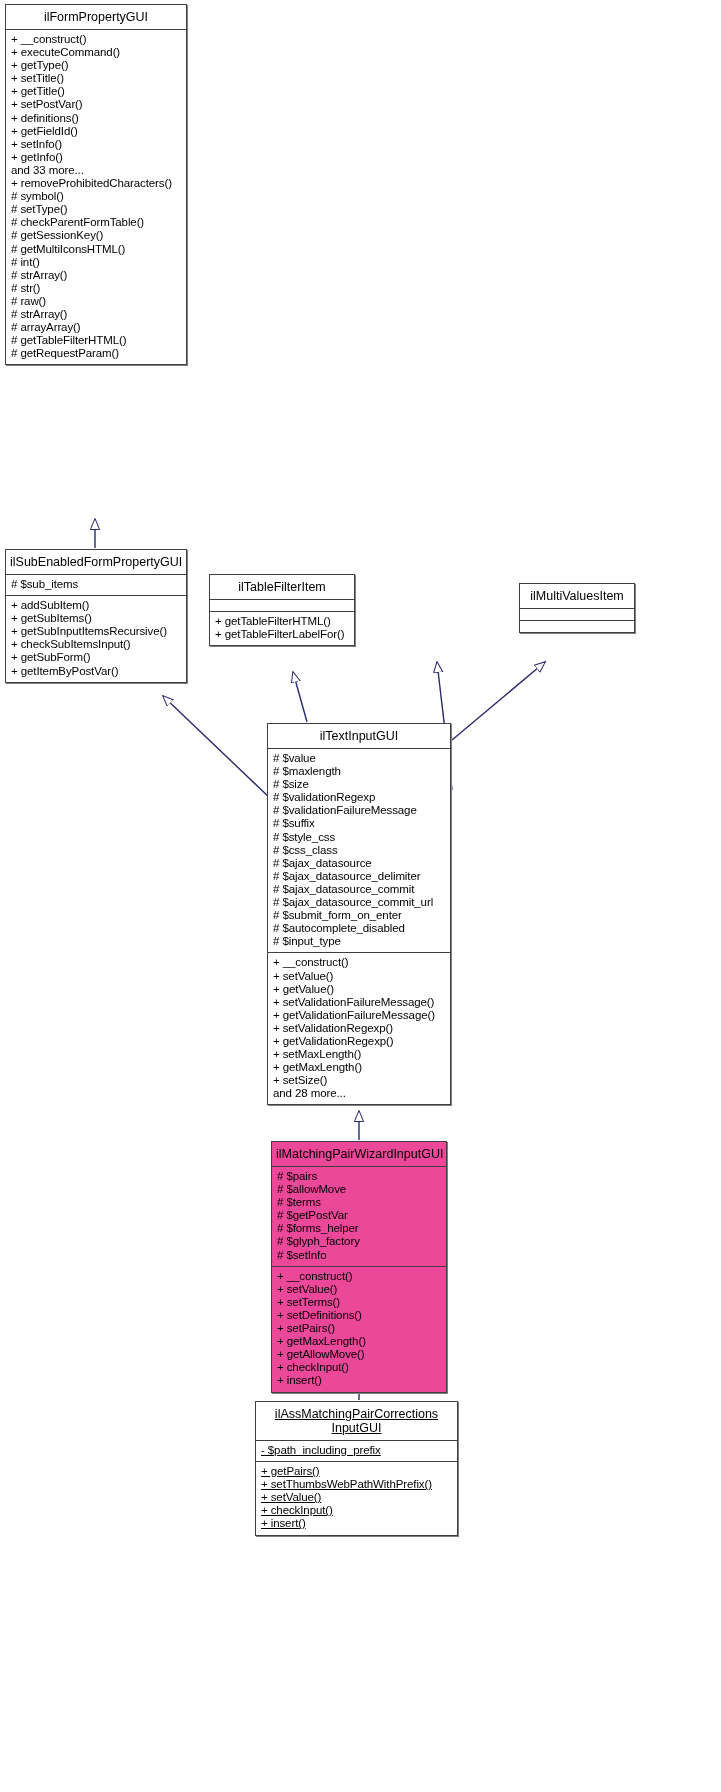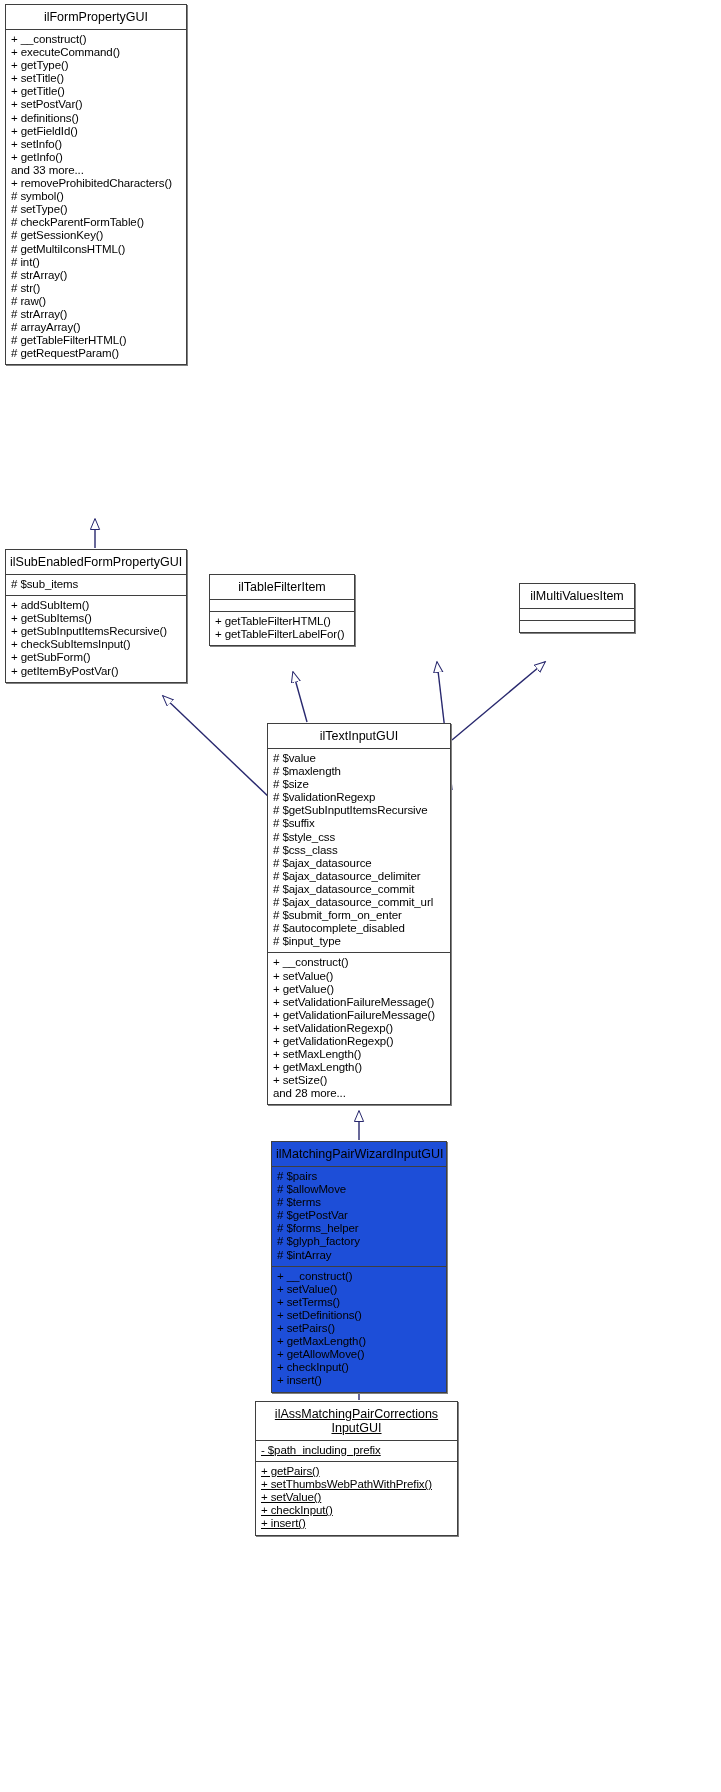--- a/index.html
+++ b/index.html
@@ -29,21 +29,21 @@
     pointer-events: none;
   }
   .uml-box {
     position: absolute;
     box-sizing: border-box;
     border: 1px solid #3f3f3f;
     background: #ffffff;
     box-shadow: 1px 1px 0 0 #808080;
   }
   .uml-box.highlight {
-    background: #1d4ed8;
+    background: #ec4899;
   }
   .uml-title {
     text-align: center;
     font-size: 12.5px;
     color: #000000;
     padding: 5px 4px 5px 4px;
     line-height: 14px;
     border-bottom: 1px solid #3f3f3f;
     white-space: pre-line;
   }
@@ -155,21 +155,21 @@
     <div class="uml-section empty"></div>
   </div>
 
   <div class="uml-box" style="left:267px; top:723px; width:184px;">
     <div class="uml-title">ilTextInputGUI</div>
     <div class="uml-section">
       <div class="uml-row"># $value</div>
       <div class="uml-row"># $maxlength</div>
       <div class="uml-row"># $size</div>
       <div class="uml-row"># $validationRegexp</div>
-      <div class="uml-row"># $getSubInputItemsRecursive</div>
+      <div class="uml-row"># $validationFailureMessage</div>
       <div class="uml-row"># $suffix</div>
       <div class="uml-row"># $style_css</div>
       <div class="uml-row"># $css_class</div>
       <div class="uml-row"># $ajax_datasource</div>
       <div class="uml-row"># $ajax_datasource_delimiter</div>
       <div class="uml-row"># $ajax_datasource_commit</div>
       <div class="uml-row"># $ajax_datasource_commit_url</div>
       <div class="uml-row"># $submit_form_on_enter</div>
       <div class="uml-row"># $autocomplete_disabled</div>
       <div class="uml-row"># $input_type</div>
@@ -191,21 +191,21 @@
 
   <div class="uml-box highlight" style="left:271px; top:1141px; width:176px;">
     <div class="uml-title">ilMatchingPairWizardInputGUI</div>
     <div class="uml-section">
       <div class="uml-row"># $pairs</div>
       <div class="uml-row"># $allowMove</div>
       <div class="uml-row"># $terms</div>
       <div class="uml-row"># $getPostVar</div>
       <div class="uml-row"># $forms_helper</div>
       <div class="uml-row"># $glyph_factory</div>
-      <div class="uml-row"># $intArray</div>
+      <div class="uml-row"># $setInfo</div>
     </div>
     <div class="uml-section">
       <div class="uml-row">+ __construct()</div>
       <div class="uml-row">+ setValue()</div>
       <div class="uml-row">+ setTerms()</div>
       <div class="uml-row">+ setDefinitions()</div>
       <div class="uml-row">+ setPairs()</div>
       <div class="uml-row">+ getMaxLength()</div>
       <div class="uml-row">+ getAllowMove()</div>
       <div class="uml-row">+ checkInput()</div>

